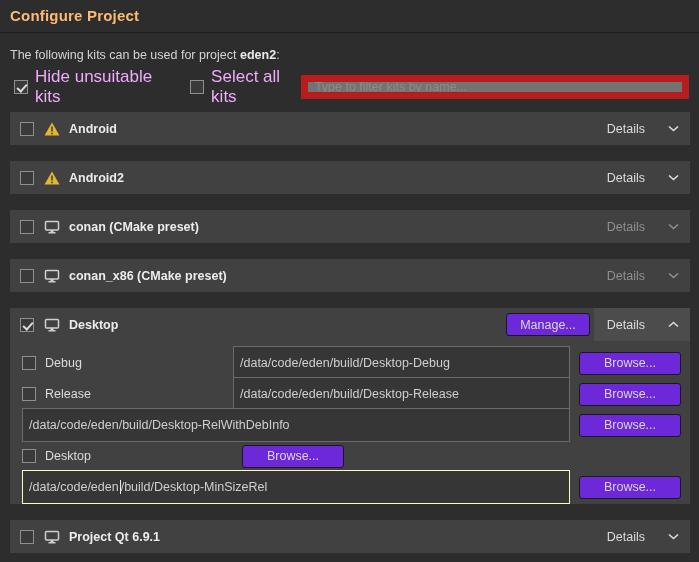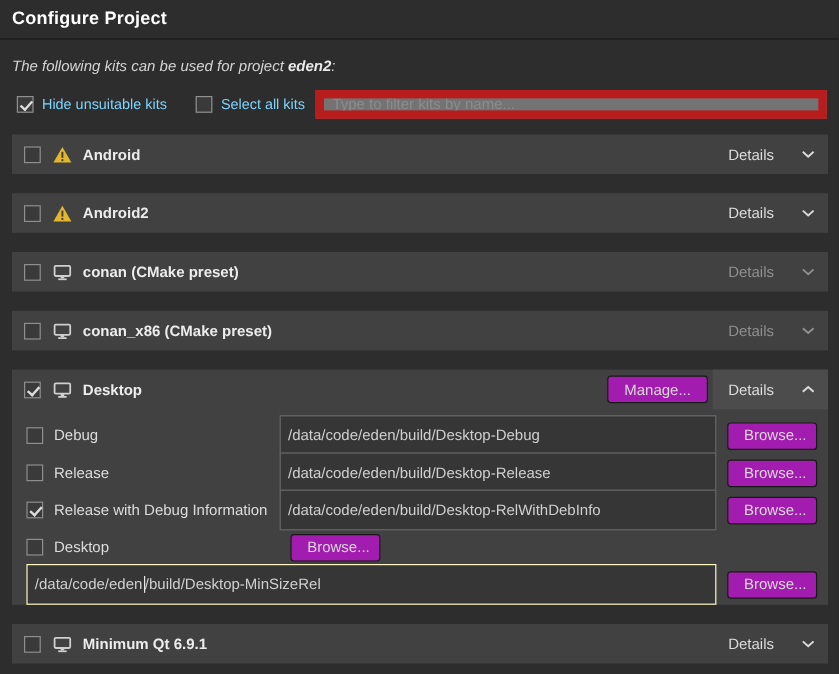--- a/index.html
+++ b/index.html
@@ -13,29 +13,28 @@
 
   
   .page-header {
     height: 33px;
     padding: 7px 10px 0 10px;
     border-bottom: 1px solid #1c1c1c;
   }
   .page-header h1 {
     font-size: 15px;
     font-weight: bold;
-    color: #ffffff;
+    color: #fdba74;
     letter-spacing: 0.2px;
   }
 
   .intro {
     margin: 15px 10px 0 10px;
     font-size: 12.5px;
     color: #d4d4d4;
-    font-style: italic;
   }
   .intro b { color: #eaeaea; }
 
   
   .filter-row {
     margin: 13px 10px 0 14px;
     height: 24px;
     display: flex;
     align-items: center;
   }
@@ -54,23 +53,23 @@
     position: absolute;
     left: 2px; top: 5px;
     width: 8px; height: 4px;
     border-left: 2px solid #dcdcdc;
     border-bottom: 2px solid #dcdcdc;
     transform: rotate(-48deg);
     transform-origin: center;
     margin-top: -2px;
   }
   .cb-label {
-    font-size: 12px;
+    font-size: 17px;
     margin-left: 7px;
-    color: #7dd3fc;
+    color: #f0abfc;
   }
   .filter-gap { width: 24px; }
   .filter-input {
     margin-left: auto;
     width: 426px;
     height: 24px;
     background: #737373;
     border: 7px solid #b91c1c;
     color: #d0d0d0;
     font-size: 12.5px;
@@ -106,21 +105,21 @@
     padding: 0 11px 0 13px;
     font-size: 12.5px;
     color: #dcdcdc;
     cursor: default;
   }
   .details-btn.disabled { color: #8f8f8f; }
   .details-btn.disabled svg polyline { stroke: #8f8f8f; }
   .details-btn.active { background: #4c4c4c; }
 
   .push-btn {
-    background: #a21caf;
+    background: #6d28d9;
     border: 1px solid #191919;
     border-radius: 3px;
     color: #d8d8d8;
     font-size: 12.5px;
     font-family: "Liberation Sans", sans-serif;
     height: 23px;
     padding: 0 13px;
   }
   .manage-btn { margin-right: 4px; }
 
@@ -155,21 +154,21 @@
     overflow: hidden;
   }
   .path-field.focused { border: 1px solid #fef9c3; }
   .caret {
     display: inline-block;
     width: 1px; height: 14px;
     background: #e8e8e8;
     margin: 0 0 0 1px;
     flex: 0 0 auto;
   }
-  .browse-btn { margin-left: 9px; width: 75px; flex: 0 0 auto; }
+  .browse-btn { margin-left: 9px; width: 102px; flex: 0 0 auto; }
 
   .warn-glyph { display: block; }
 </style>
 </head>
 <body>
 
 <div class="page-header">
   <h1>Configure Project</h1>
 </div>
 
@@ -309,24 +308,20 @@
           <span class="cb"></span>
           <span class="config-label">Release</span>
         </div>
         <div class="path-field">
           <span>/data/code/eden/build/Desktop-Release</span>
         </div>
         <button class="push-btn browse-btn">Browse...</button>
       </div>
 
       <div class="config-row">
-        <div class="config-left">
-          <span class="cb checked"></span>
-          <span class="config-label">Release with Debug Information</span>
-        </div>
         <div class="path-field">
           <span>/data/code/eden/build/Desktop-RelWithDebInfo</span>
         </div>
         <button class="push-btn browse-btn">Browse...</button>
       </div>
 
       <div class="config-row">
         <div class="config-left">
           <span class="cb"></span>
           <span class="config-label">Desktop</span>
@@ -349,21 +344,21 @@
   <div class="kit-row">
     <div class="kit-header">
       <span class="cb"></span>
       <span class="kit-icon">
         <svg width="16" height="14" viewBox="0 0 16 14">
           <rect x="1.5" y="1.5" width="13" height="8.5" rx="1" fill="none" stroke="#cfcfcf" stroke-width="1.5"></rect>
           <rect x="6.5" y="10" width="3" height="2" fill="#cfcfcf"></rect>
           <rect x="4.5" y="12" width="7" height="1.5" fill="#cfcfcf"></rect>
         </svg>
       </span>
-      <span class="kit-name">Minimum Qt 6.9.1</span>
+      <span class="kit-name">Project Qt 6.9.1</span>
       <span class="spacer"></span>
       <div class="details-btn">
         <span>Details</span>
         <svg width="11" height="7" viewBox="0 0 11 7">
           <polyline points="1,1.5 5.5,5.5 10,1.5" fill="none" stroke="#dcdcdc" stroke-width="1.6"></polyline>
         </svg>
       </div>
     </div>
   </div>
 

